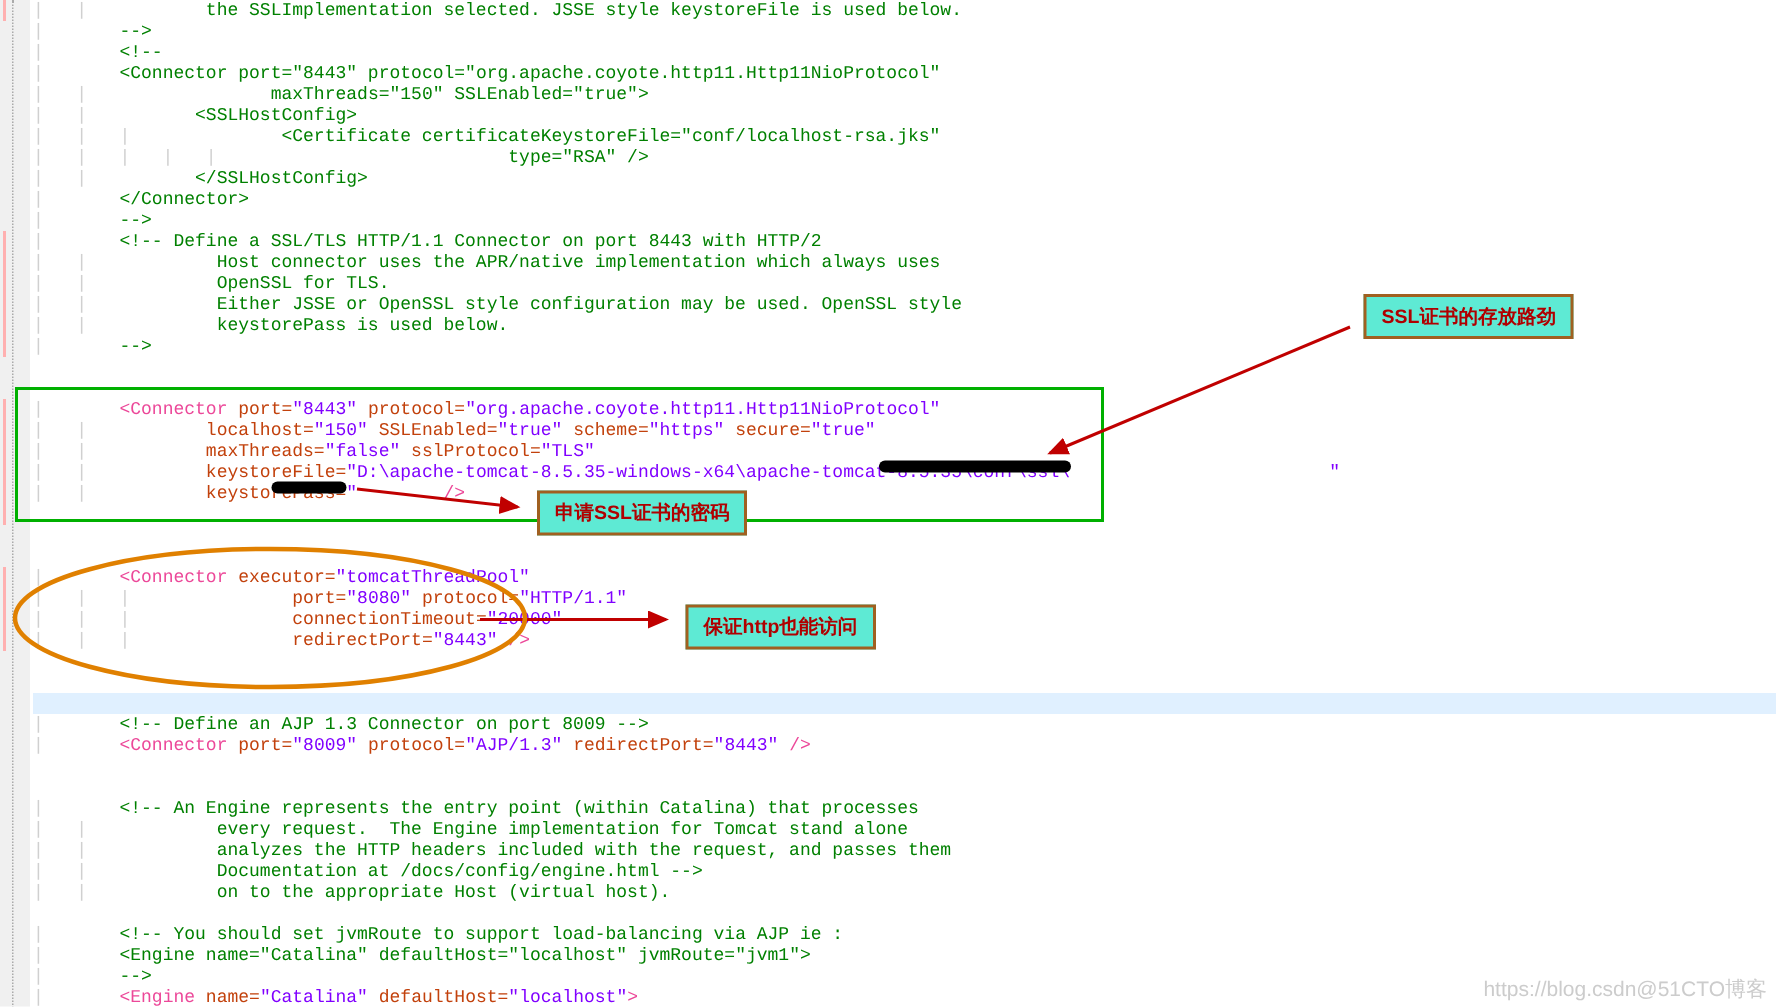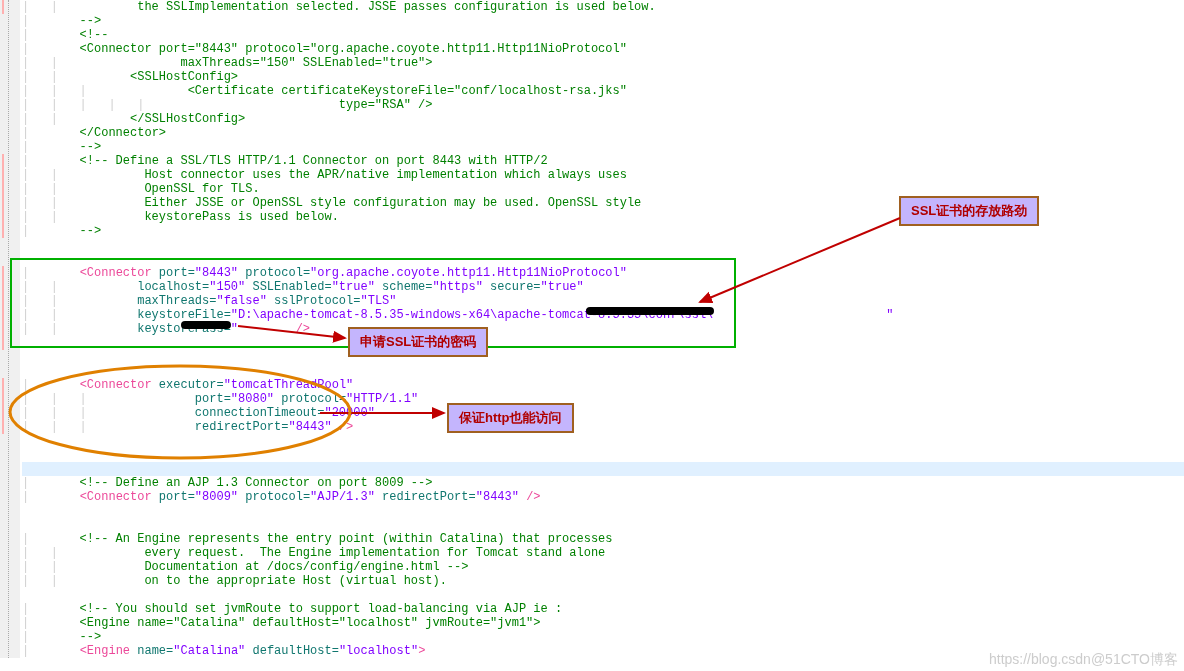--- a/index.html
+++ b/index.html
@@ -38,37 +38,38 @@
   bottom: 0;
   width: 2px;
 }
 .marker-pink {
   background: #ffb0b0;
 }
 .line { white-space: pre; height: 14px; }
 .indent-guide { color: #d0d0d0; }
 .comment { color: #008000; }
 .tag { color: #ec4899; }
-.attr { color: #0f766e; }
+.attr { color: #c2410c; }
 .string { color: #8000ff; }
 .green-box {
   position: absolute;
   border: 2px solid #00b000;
   pointer-events: none;
 }
 .annotation-box {
   position: absolute;
-  background: #c4b5fd;
+  background: #5eead4;
   border: 2px solid #a06020;
   padding: 4px 10px;
   font-family: "Microsoft YaHei", SimSun, sans-serif;
   font-weight: bold;
   font-size: 13px;
   color: #b00000;
   pointer-events: none;
+  margin-left: 10px;
 }
 .redacted {
   position: absolute;
   background: #000;
   height: 8px;
   border-radius: 4px;
   pointer-events: none;
 }
 svg.overlay {
   position: absolute;
@@ -101,21 +102,21 @@
   <div class="gutter">
     <div class="marker-line marker-pink" style="top:0;height:14px"></div>
     <div class="marker-line marker-pink" style="top:154px;height:84px"></div>
     <div class="marker-line marker-pink" style="top:266px;height:84px"></div>
     <div class="marker-line marker-pink" style="top:378px;height:56px"></div>
     <div class="fold-line"></div>
   </div>
 
   <div class="highlight-row" style="top:462px;"></div>
 
-  <div class="line comment"><span class="indent-guide">|   |   </span><span>        the SSLImplementation selected. JSSE passes configuration is used below.</span></div>
+  <div class="line comment"><span class="indent-guide">|   |   </span><span>        the SSLImplementation selected. JSSE style keystoreFile is used below.</span></div>
   <div class="line comment"><span class="indent-guide">|   </span><span>    --&gt;</span></div>
   <div class="line comment"><span class="indent-guide">|   </span><span>    &lt;!--</span></div>
   <div class="line comment"><span class="indent-guide">|   </span><span>    &lt;Connector port="8443" protocol="org.apache.coyote.http11.Http11NioProtocol"</span></div>
   <div class="line comment"><span class="indent-guide">|   |  </span><span>               maxThreads="150" SSLEnabled="true"&gt;</span></div>
   <div class="line comment"><span class="indent-guide">|   |  </span><span>        &lt;SSLHostConfig&gt;</span></div>
   <div class="line comment"><span class="indent-guide">|   |   |  </span><span>            &lt;Certificate certificateKeystoreFile="conf/localhost-rsa.jks"</span></div>
   <div class="line comment"><span class="indent-guide">|   |   |   |   |  </span><span>                         type="RSA" /&gt;</span></div>
   <div class="line comment"><span class="indent-guide">|   |  </span><span>        &lt;/SSLHostConfig&gt;</span></div>
   <div class="line comment"><span class="indent-guide">|   </span><span>    &lt;/Connector&gt;</span></div>
   <div class="line comment"><span class="indent-guide">|   </span><span>    --&gt;</span></div>
@@ -141,20 +142,21 @@
   <div class="line"><span class="indent-guide">|   |   |   </span>            <span class="attr">redirectPort=</span><span class="string">"8443"</span><span class="tag"> /&gt;</span></div>
   <div class="line">&nbsp;</div>
   <div class="line">&nbsp;</div>
   <div class="line">&nbsp;</div>
   <div class="line comment"><span class="indent-guide">|   </span><span>    &lt;!-- Define an AJP 1.3 Connector on port 8009 --&gt;</span></div>
   <div class="line"><span class="indent-guide">|   </span>    <span class="tag">&lt;Connector</span><span class="attr"> port=</span><span class="string">"8009"</span><span class="attr"> protocol=</span><span class="string">"AJP/1.3"</span><span class="attr"> redirectPort=</span><span class="string">"8443"</span><span class="tag"> /&gt;</span></div>
   <div class="line">&nbsp;</div>
   <div class="line">&nbsp;</div>
   <div class="line comment"><span class="indent-guide">|   </span><span>    &lt;!-- An Engine represents the entry point (within Catalina) that processes</span></div>
   <div class="line comment"><span class="indent-guide">|   |   </span><span>         every request.  The Engine implementation for Tomcat stand alone</span></div>
+  <div class="line comment"><span class="indent-guide">|   |   </span><span>         analyzes the HTTP headers included with the request, and passes them</span></div>
   <div class="line comment"><span class="indent-guide">|   |   </span><span>         Documentation at /docs/config/engine.html --&gt;</span></div>
   <div class="line comment"><span class="indent-guide">|   |   </span><span>         on to the appropriate Host (virtual host).</span></div>
   <div class="line">&nbsp;</div>
   <div class="line comment"><span class="indent-guide">|   </span><span>    &lt;!-- You should set jvmRoute to support load-balancing via AJP ie :</span></div>
   <div class="line comment"><span class="indent-guide">|   </span><span>    &lt;Engine name="Catalina" defaultHost="localhost" jvmRoute="jvm1"&gt;</span></div>
   <div class="line comment"><span class="indent-guide">|   </span><span>    --&gt;</span></div>
   <div class="line"><span class="indent-guide">|   </span>    <span class="tag">&lt;Engine</span><span class="attr"> name=</span><span class="string">"Catalina"</span><span class="attr"> defaultHost=</span><span class="string">"localhost"</span><span class="tag">&gt;</span></div>
 </div>
 
 <div class="green-box" style="left:10px;top:258px;width:726px;height:90px;"></div>

